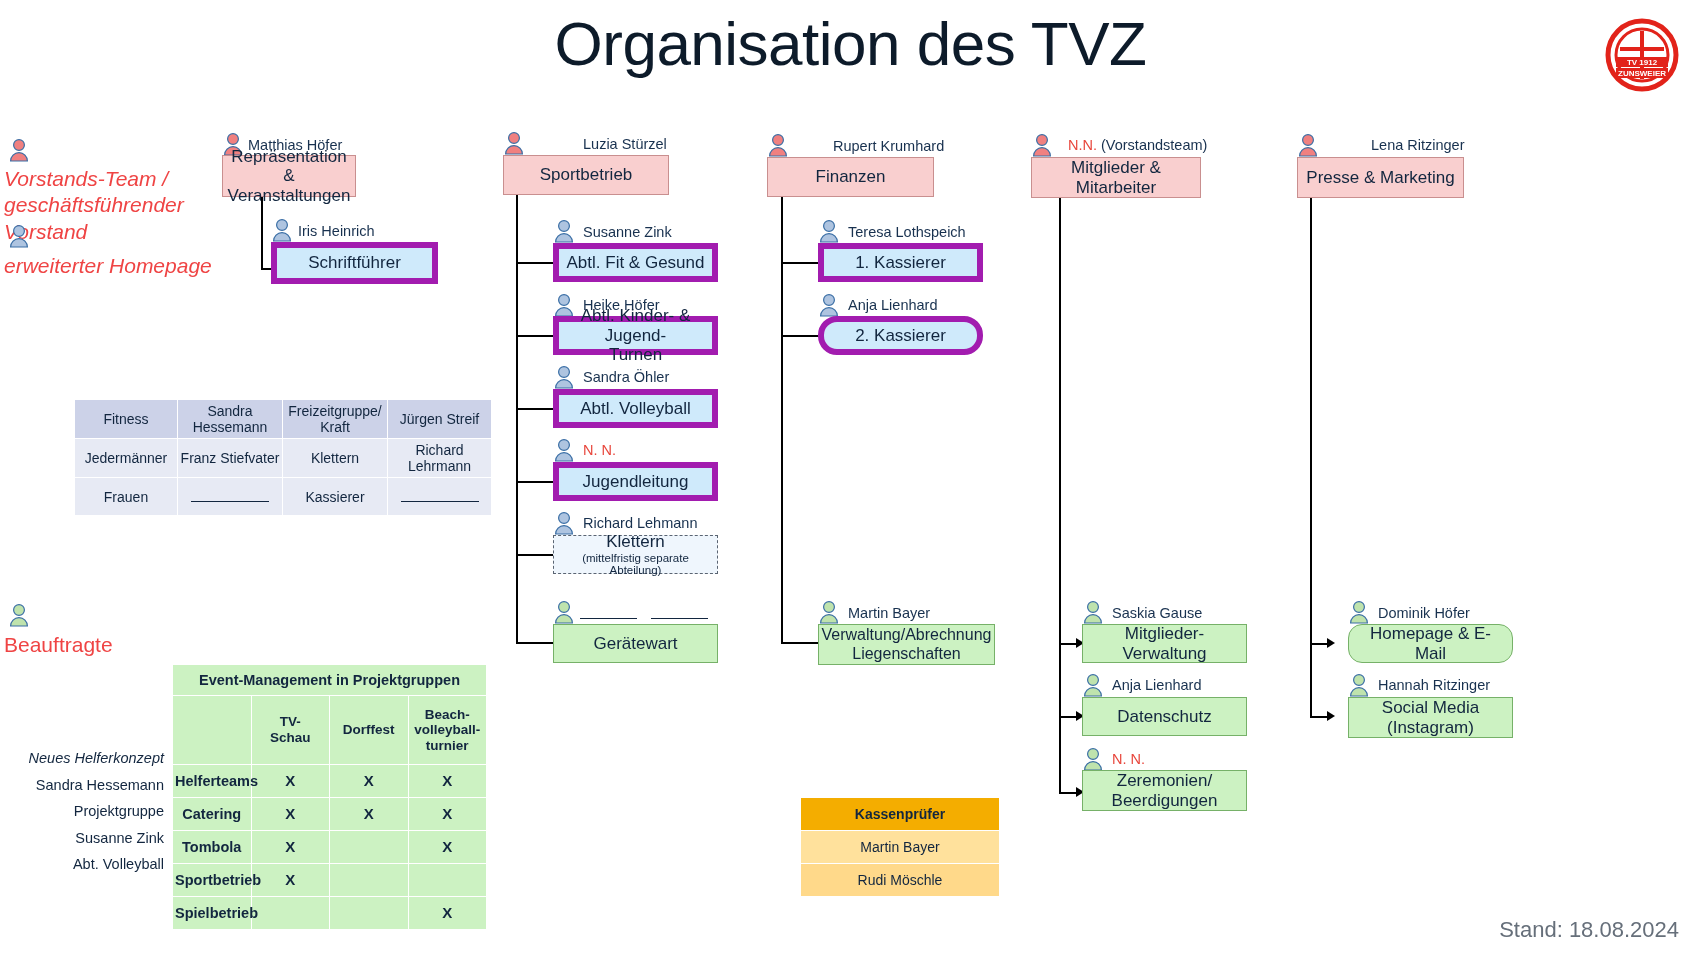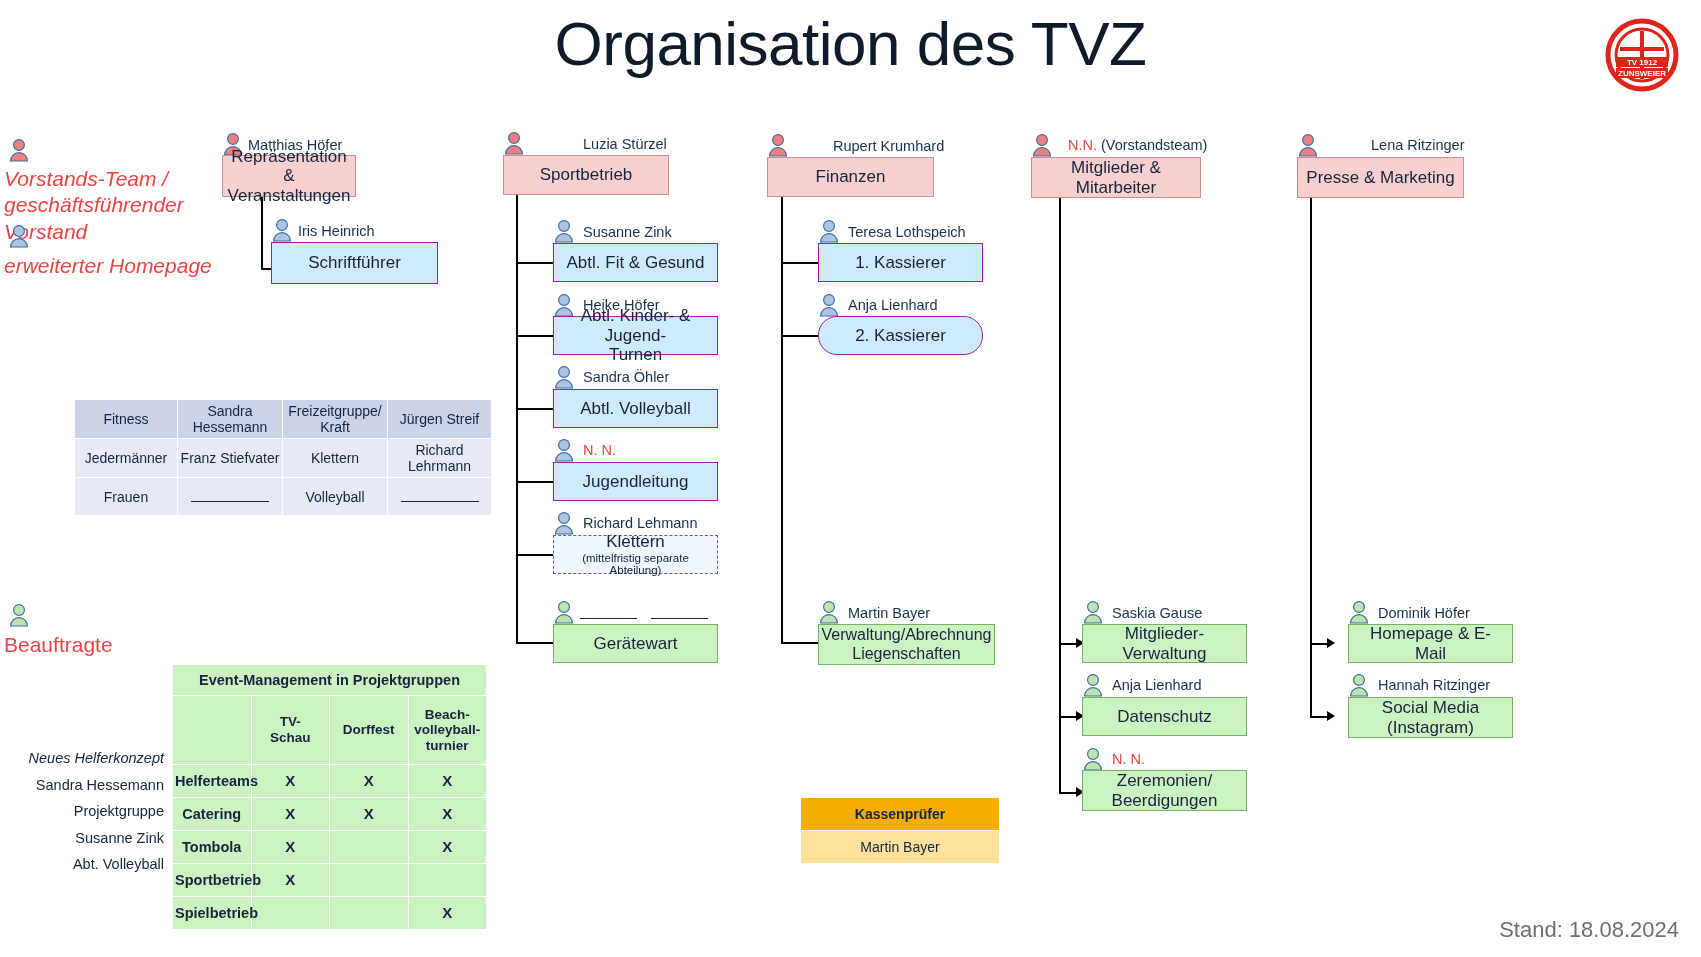--- a/index.html
+++ b/index.html
@@ -36,21 +36,21 @@
   
   .node{
     box-sizing:border-box;
     display:flex;align-items:center;justify-content:center;
     text-align:center;
     line-height:1.15;
     font-size:17px;
     padding:2px 6px;
   }
   .node.pink{background:#f9cfcf;border:1px solid #c98f8f;}
-  .node.blue{background:#cfeafb;border:1px solid #a21caf;}
+  .node.blue{background:#cfeafb;border:6px solid #a21caf;}
   .node.green{background:#ccf2c2;border:1px solid #76b168;}
   .node.dashed{background:#eff6fd;border:1px dashed #5a6472;}
   .node small{display:block;font-size:11.5px;line-height:1.1;}
 
   
   .cap{
     font-size:14.5px;
     color:#18314f;
     white-space:nowrap;
   }
@@ -365,21 +365,21 @@
 
   <div class="ln hline" style="left:1310px;top:643px;width:22px;"></div>
   <div class="arrow" style="left:1327px;top:638px;"></div>
   <div class="abs" style="left:1348px;top:600px;">
     <svg class="person" width="22" height="24" viewBox="0 0 22 24">
       <circle cx="11" cy="7" r="5.4" fill="#bfe3ad" stroke="#3a6ea5" stroke-width="1.2"></circle>
       <path d="M2.6 23 a8.4 8.4 0 0 1 16.8 0 z" fill="#bfe3ad" stroke="#3a6ea5" stroke-width="1.2"></path>
     </svg>
   </div>
   <div class="abs cap" style="left:1378px;top:605px;">Dominik Höfer</div>
-  <div class="abs node green" style="left:1348px;top:624px;width:165px;height:39px;">Homepage &amp;  E-Mail</div>
+  <div class="abs node green" style="left:1348px;top:624px;width:165px;height:39px;border-radius:14px;">Homepage &amp;  E-Mail</div>
 
   <div class="ln hline" style="left:1310px;top:716px;width:22px;"></div>
   <div class="arrow" style="left:1327px;top:711px;"></div>
   <div class="abs" style="left:1348px;top:673px;">
     <svg class="person" width="22" height="24" viewBox="0 0 22 24">
       <circle cx="11" cy="7" r="5.4" fill="#bfe3ad" stroke="#3a6ea5" stroke-width="1.2"></circle>
       <path d="M2.6 23 a8.4 8.4 0 0 1 16.8 0 z" fill="#bfe3ad" stroke="#3a6ea5" stroke-width="1.2"></path>
     </svg>
   </div>
   <div class="abs cap" style="left:1378px;top:677px;">Hannah Ritzinger</div>
@@ -397,21 +397,21 @@
       </tr>
       <tr class="r-even">
         <td>Jedermänner</td>
         <td>Franz Stiefvater</td>
         <td>Klettern</td>
         <td>Richard Lehrmann</td>
       </tr>
       <tr class="r-even">
         <td>Frauen</td>
         <td><span class="blankline"></span></td>
-        <td>Volleyball</td>
+        <td>Kassierer</td>
         <td><span class="blankline"></span></td>
       </tr>
     </tbody>
       </table>
   </div>
 
   <div class="abs" style="left:172px;top:664px;">
     <table class="grid t-ev">
       <tbody>
           <tr>
@@ -468,19 +468,22 @@
 
   <div class="abs" style="left:800px;top:797px;">
     <table class="grid t-kp">
       <tbody>
           <tr>
             <td class="hdr">Kassenprüfer</td>
           </tr>
       <tr>
             <td class="b1">Martin Bayer</td>
           </tr>
+      <tr>
+            <td class="b2">Rudi Möschle</td>
+          </tr>
     </tbody>
       </table>
   </div>
 
   <div class="abs stand">Stand: 18.08.2024</div>
 
 </div>
 
 </body></html>

